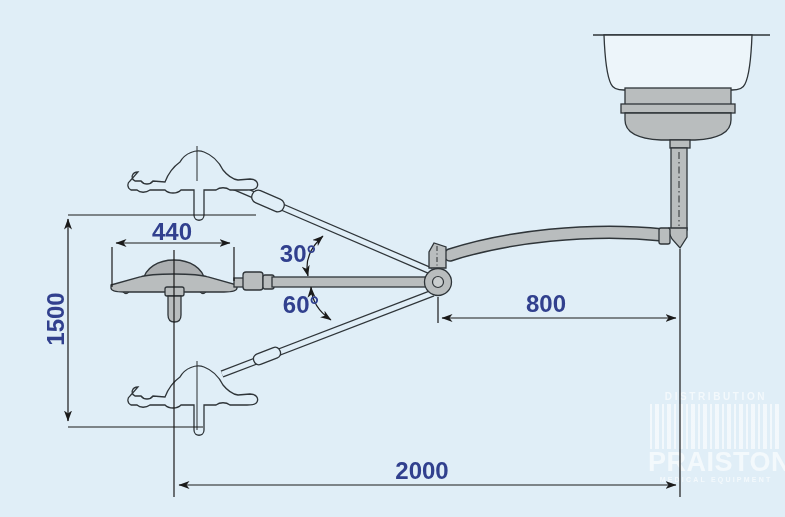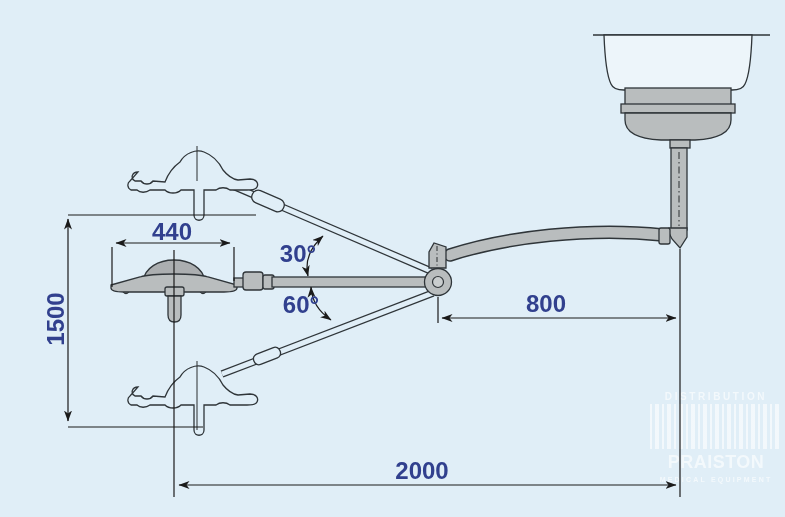--- a/index.html
+++ b/index.html
@@ -5,21 +5,21 @@
   html,body{margin:0;padding:0;}
   body{font-family:"Liberation Sans",sans-serif;}
   .stage{position:relative;width:785px;height:517px;background:#e0eef7;overflow:hidden;}
   .watermark{position:absolute;left:648px;top:391px;width:136px;z-index:0;text-align:center;
              color:rgba(255,255,255,0.62);user-select:none;}
   .wm-top{font-size:10px;letter-spacing:2.6px;font-weight:bold;white-space:nowrap;}
   .wm-bars{height:45px;margin:2px 2px 1px 2px;
            background:repeating-linear-gradient(90deg,
              rgba(255,255,255,0.60) 0px 2px, transparent 2px 5px,
              rgba(255,255,255,0.60) 5px 9px, transparent 9px 12px);}
-  .wm-brand{font-size:18px;font-weight:bold;letter-spacing:0.5px;line-height:24px;white-space:nowrap;}
+  .wm-brand{font-size:27px;font-weight:bold;letter-spacing:0.5px;line-height:24px;white-space:nowrap;}
   .wm-bottom{font-size:7px;letter-spacing:2.2px;font-weight:bold;white-space:nowrap;margin-top:2px;}
   svg{position:absolute;left:0;top:0;z-index:1;}
   .dim-text{font-size:24px;font-weight:bold;fill:#31408e;}
   .outline{fill:#e0eef7;stroke:#2f3539;stroke-width:1.3;}
   .metal{fill:#b9bdbe;stroke:#2f3539;stroke-width:1.3;}
   .metal-dk{fill:#abaeb0;stroke:#2f3539;stroke-width:1.3;}
   .dimline{stroke:#1a1a1a;stroke-width:1.2;fill:none;}
   .centerline{stroke:#2a2e31;stroke-width:1;fill:none;}
 </style>
 </head>

